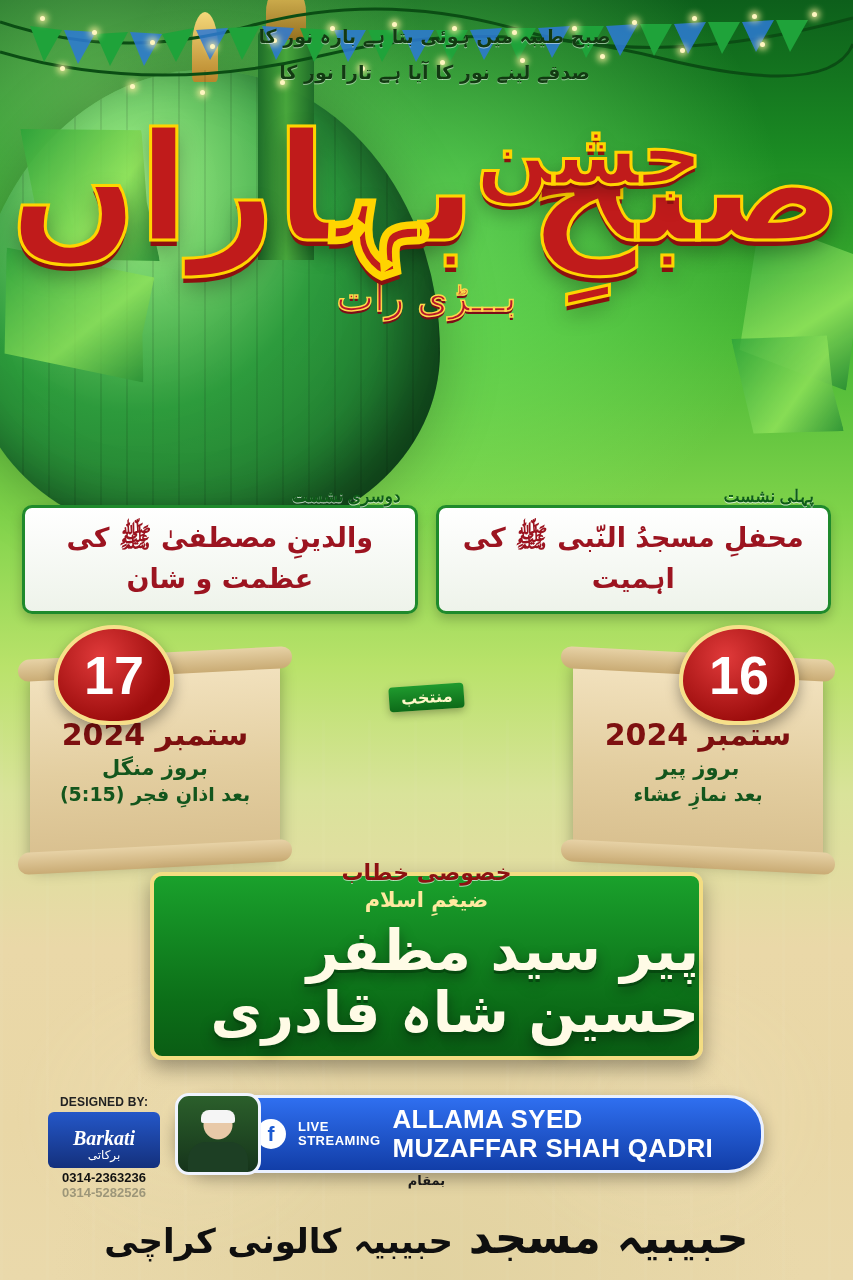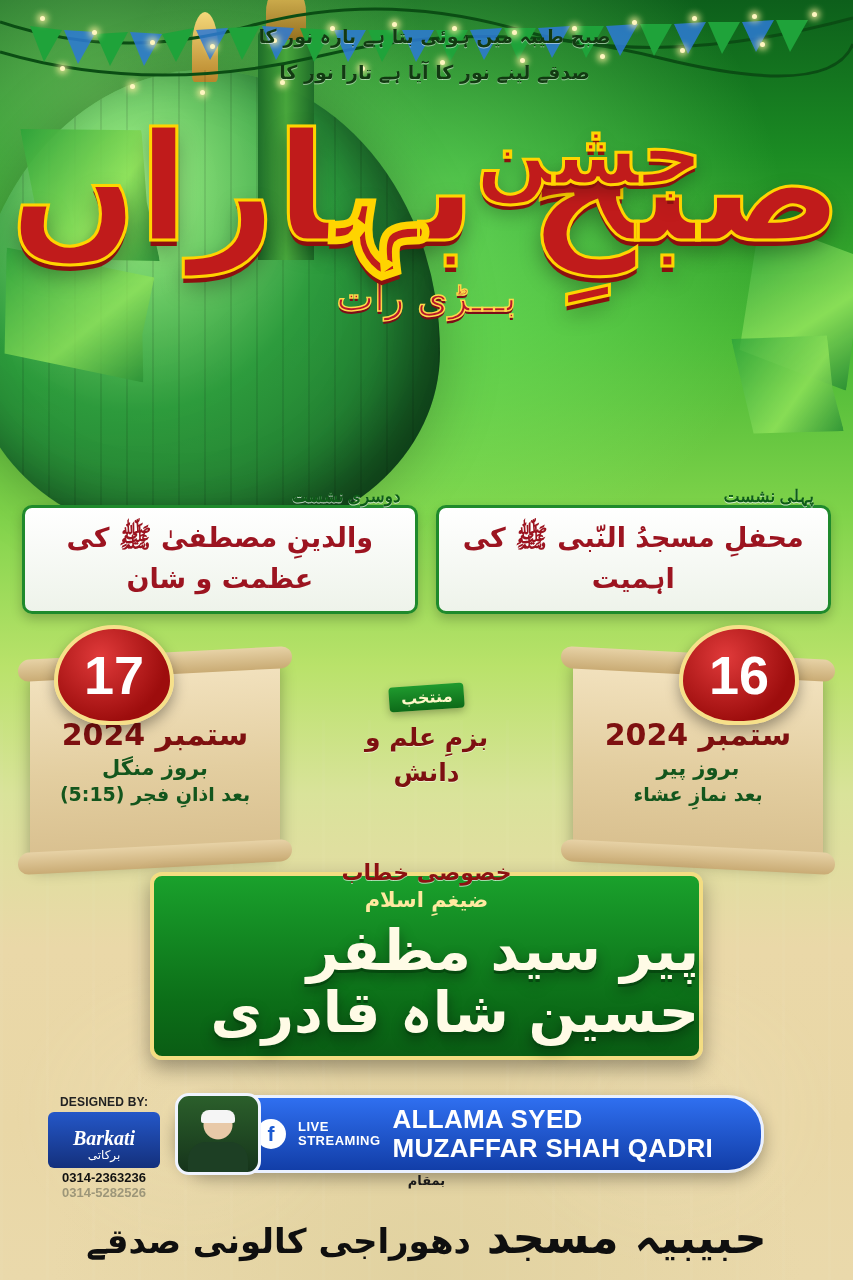--- a/index.html
+++ b/index.html
@@ -414,21 +414,20 @@
           <span>2024</span>
         </div>
         <div class="day">بروز منگل</div>
         <div class="time">بعد اذانِ فجر (5:15)</div>
       </div>
     </div>
     <div class="badge l">17</div>
 
     <div class="center-note">
       <div class="muntakhib">منتخب</div>
-      <div class="bazm">بزمِ علم و دانش</div>
     </div>
   </div>
 
   <div class="speaker">
     <div class="khitab">خصوصی خطاب</div>
     <div class="zaghm">ضیغمِ اسلام</div>
     <div class="name">پیر سید مظفر حسین شاہ قادری</div>
   </div>
 
   <div class="livebar">
@@ -455,17 +454,17 @@
       <div class="u">برکاتی</div>
     </div>
     <div class="phone">0314-2363236</div>
     <div class="phone2">0314-5282526</div>
   </div>
 
   <div class="venue">
     <div class="stamp">بمقام</div>
     <div class="vname">
       <span>حبیبیہ مسجد</span>
-      <span class="vsub">دھوراجی کالونی صدقے</span>
+      <span class="vsub">حبیبیہ کالونی کراچی</span>
     </div>
   </div>
 
 </div>
 
 </body></html>

